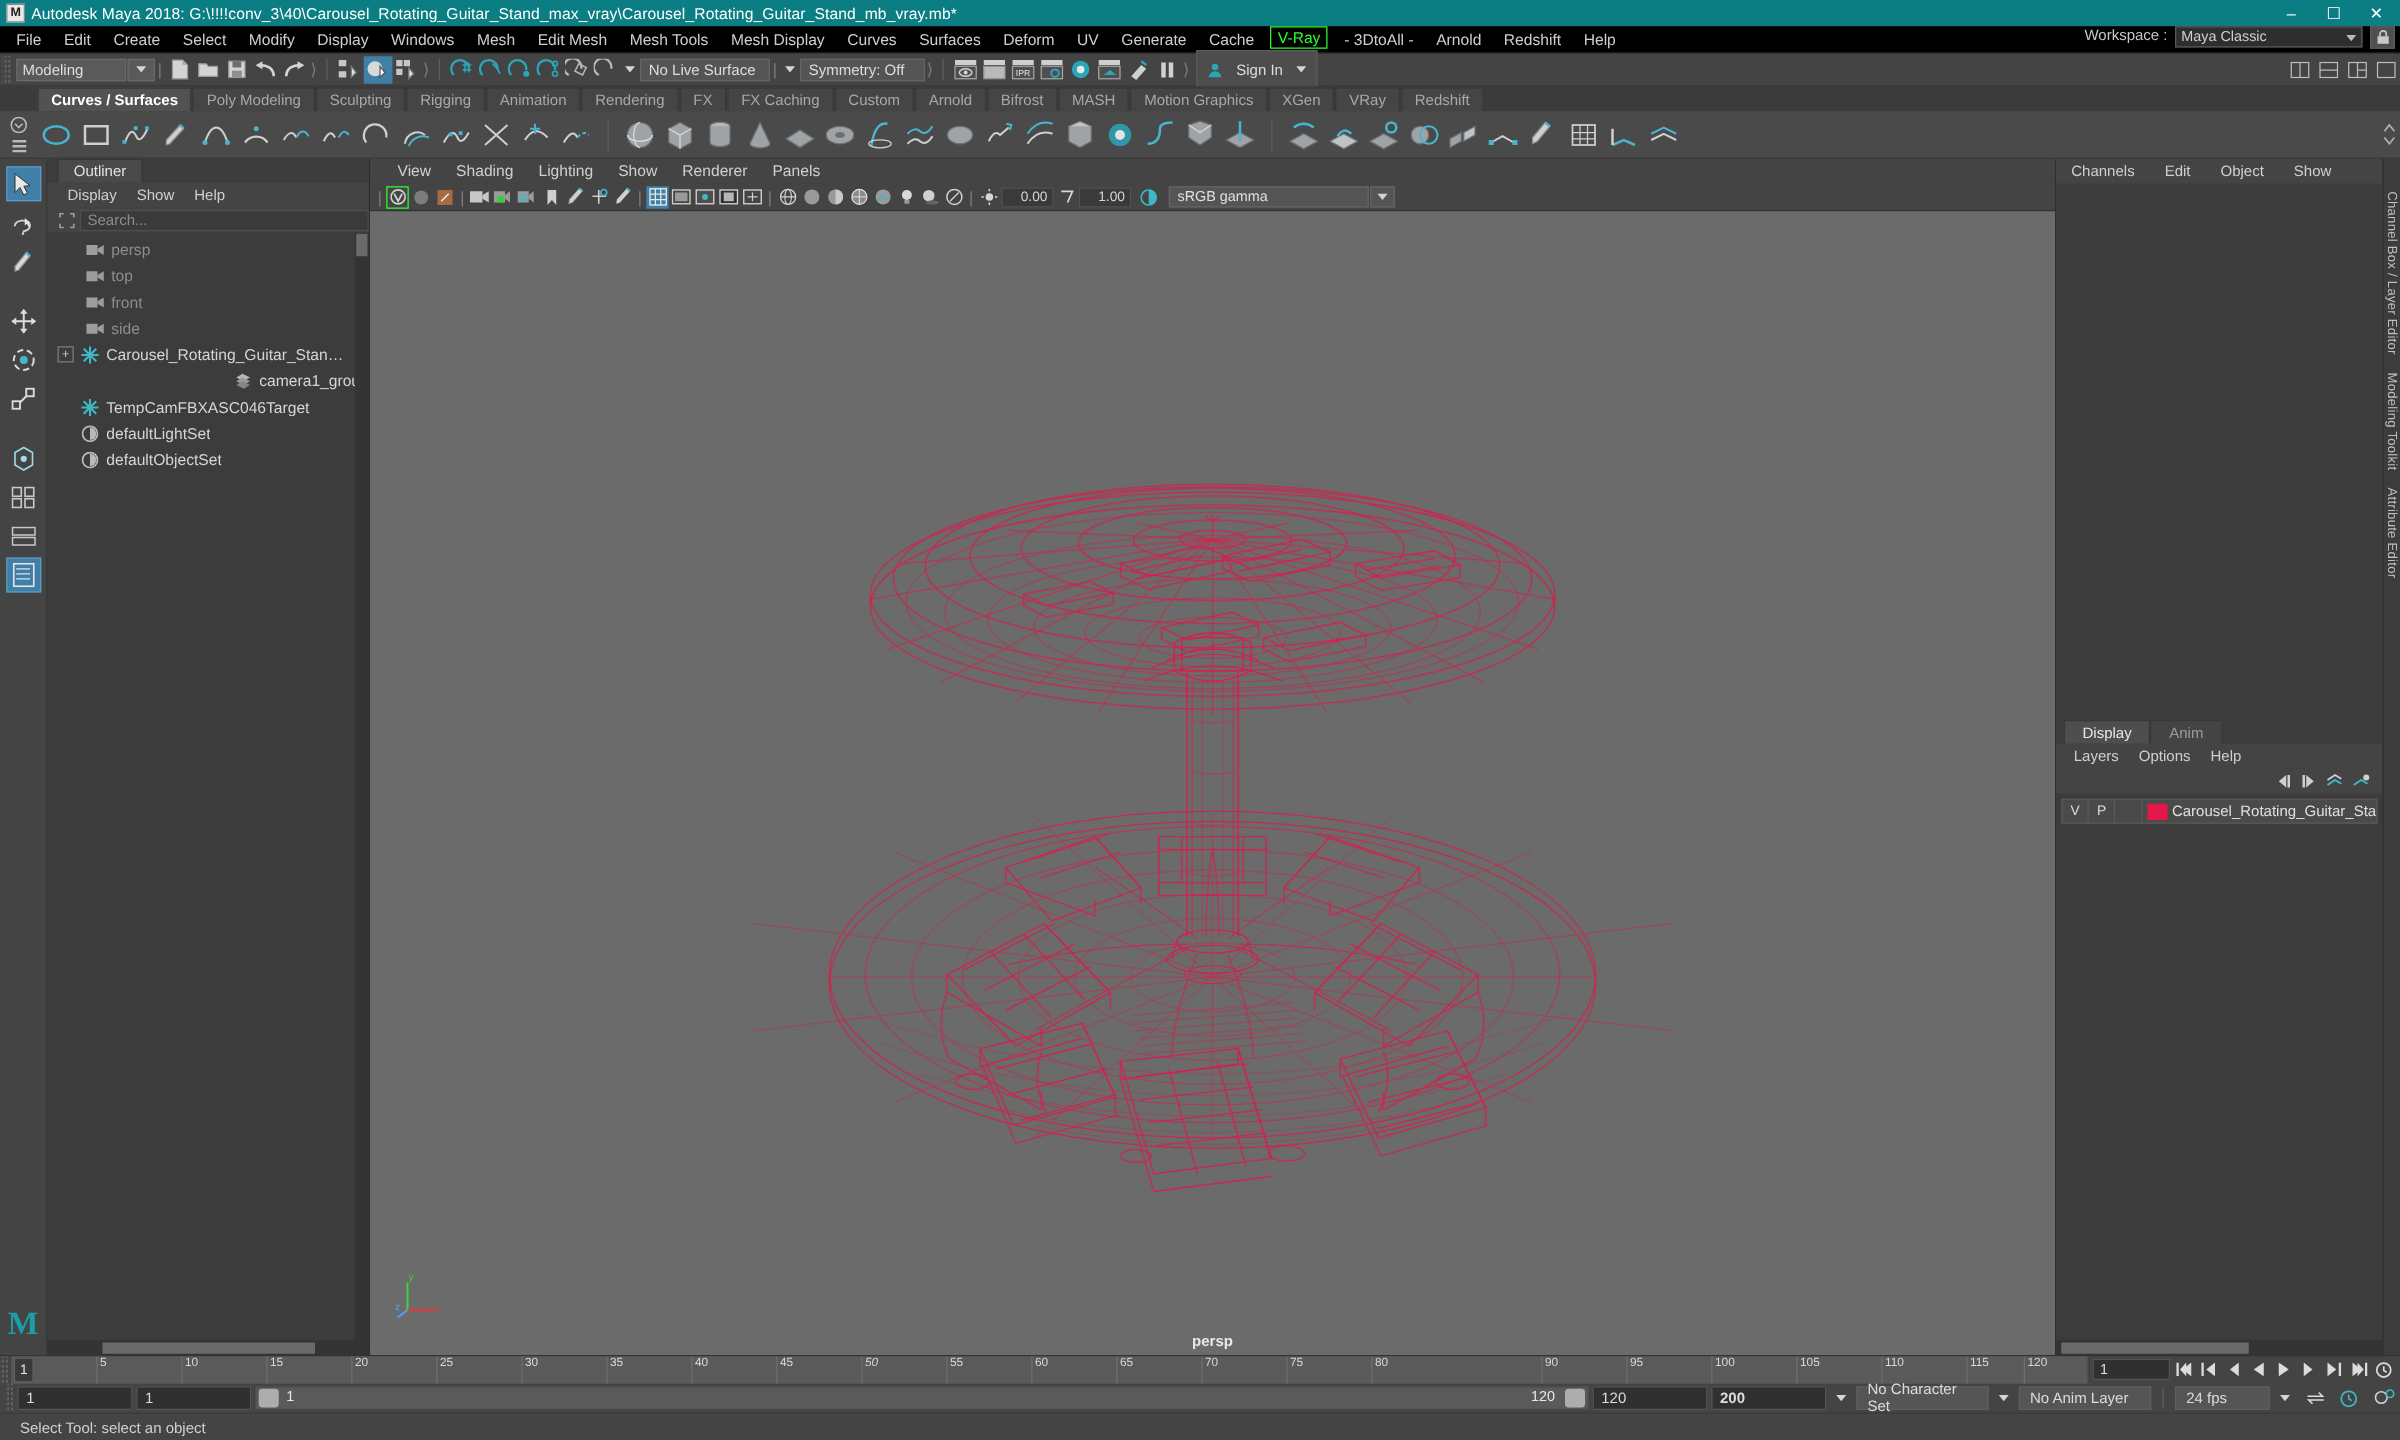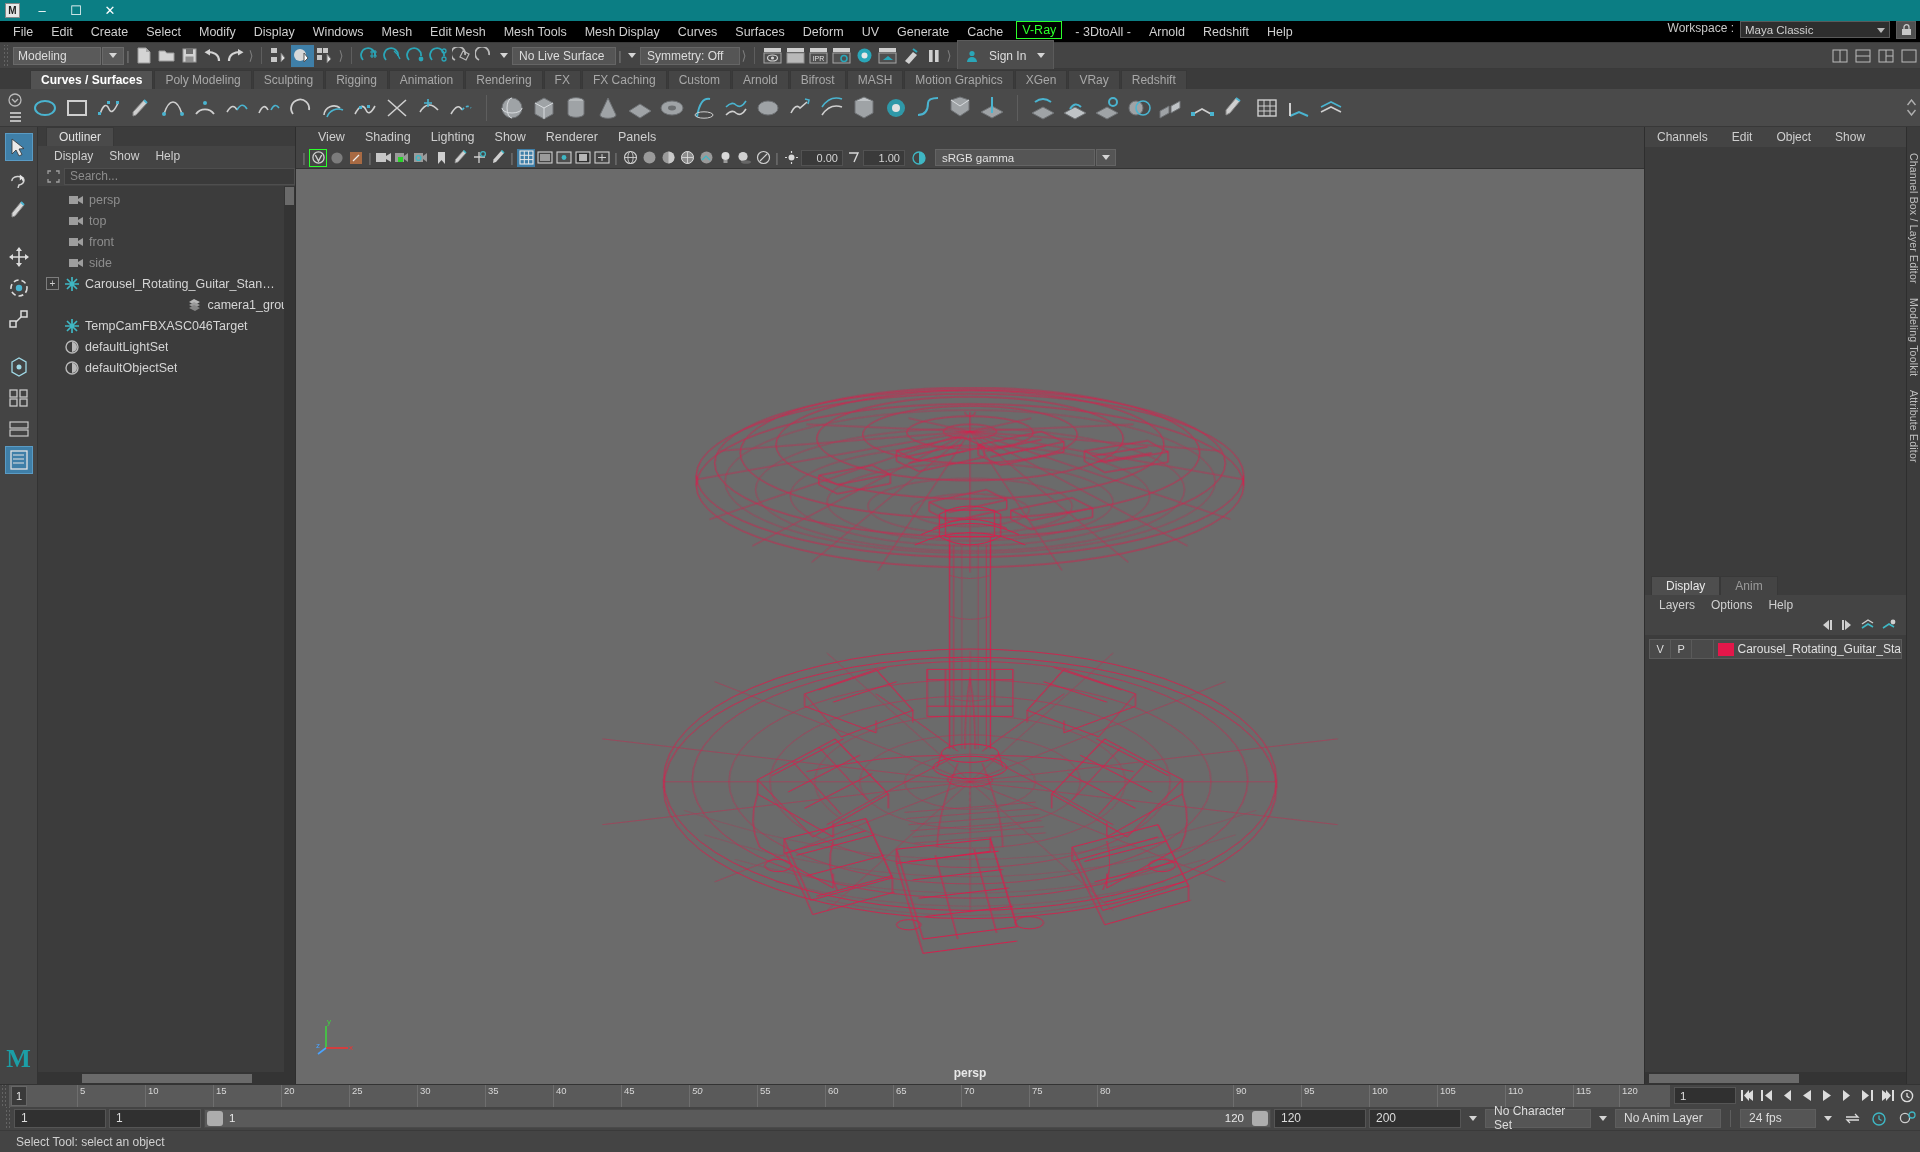--- a/index.html
+++ b/index.html
@@ -188,20 +188,21 @@
 
   svg { display:block; }
 </style>
 </head>
 <body>
 
 <div class="app">
 
   <div class="titlebar">
     <div class="tb-icon">M</div>
+    <div class="tb-title">Autodesk Maya 2018: G:\!!!!conv_3\40\Carousel_Rotating_Guitar_Stand_max_vray\Carousel_Rotating_Guitar_Stand_mb_vray.mb*</div>
     <div class="tb-btns">
       <div class="tb-btn">–</div>
       <div class="tb-btn">☐</div>
       <div class="tb-btn close">✕</div>
     </div>
   </div>
 
   <div class="menubar">
     <div class="menu-item">File</div>
     <div class="menu-item">Edit</div>
@@ -1467,21 +1468,21 @@
     <div class="grip"></div>
     <div class="rb-field" style="width:92px;">1</div>
     <div class="rb-field" style="width:92px;">1</div>
     <div class="rb-slider">
       <div class="rb-knob"></div>
       <span class="rb-lab" style="left:24px;">1</span>
       <span class="rb-lab" style="right:26px;">120</span>
       <div class="rb-knob2"></div>
     </div>
     <div class="rb-field" style="width:92px;">120</div>
-    <div class="rb-field" style="width:92px;">200</div>
+    <div class="rb-field" style="width:92px;font-weight:bold;">200</div>
     <div class="tb-ico">
         <i class="tri-d"></i>
       </div>
     <div class="rb-sel" style="width:106px;">No Character Set</div>
     <div class="tb-ico">
         <i class="tri-d"></i>
       </div>
     <div class="rb-sel" style="width:106px;">No Anim Layer</div>
     <div class="sep"></div>
     <div class="rb-sel" style="width:76px;">24 fps</div>

